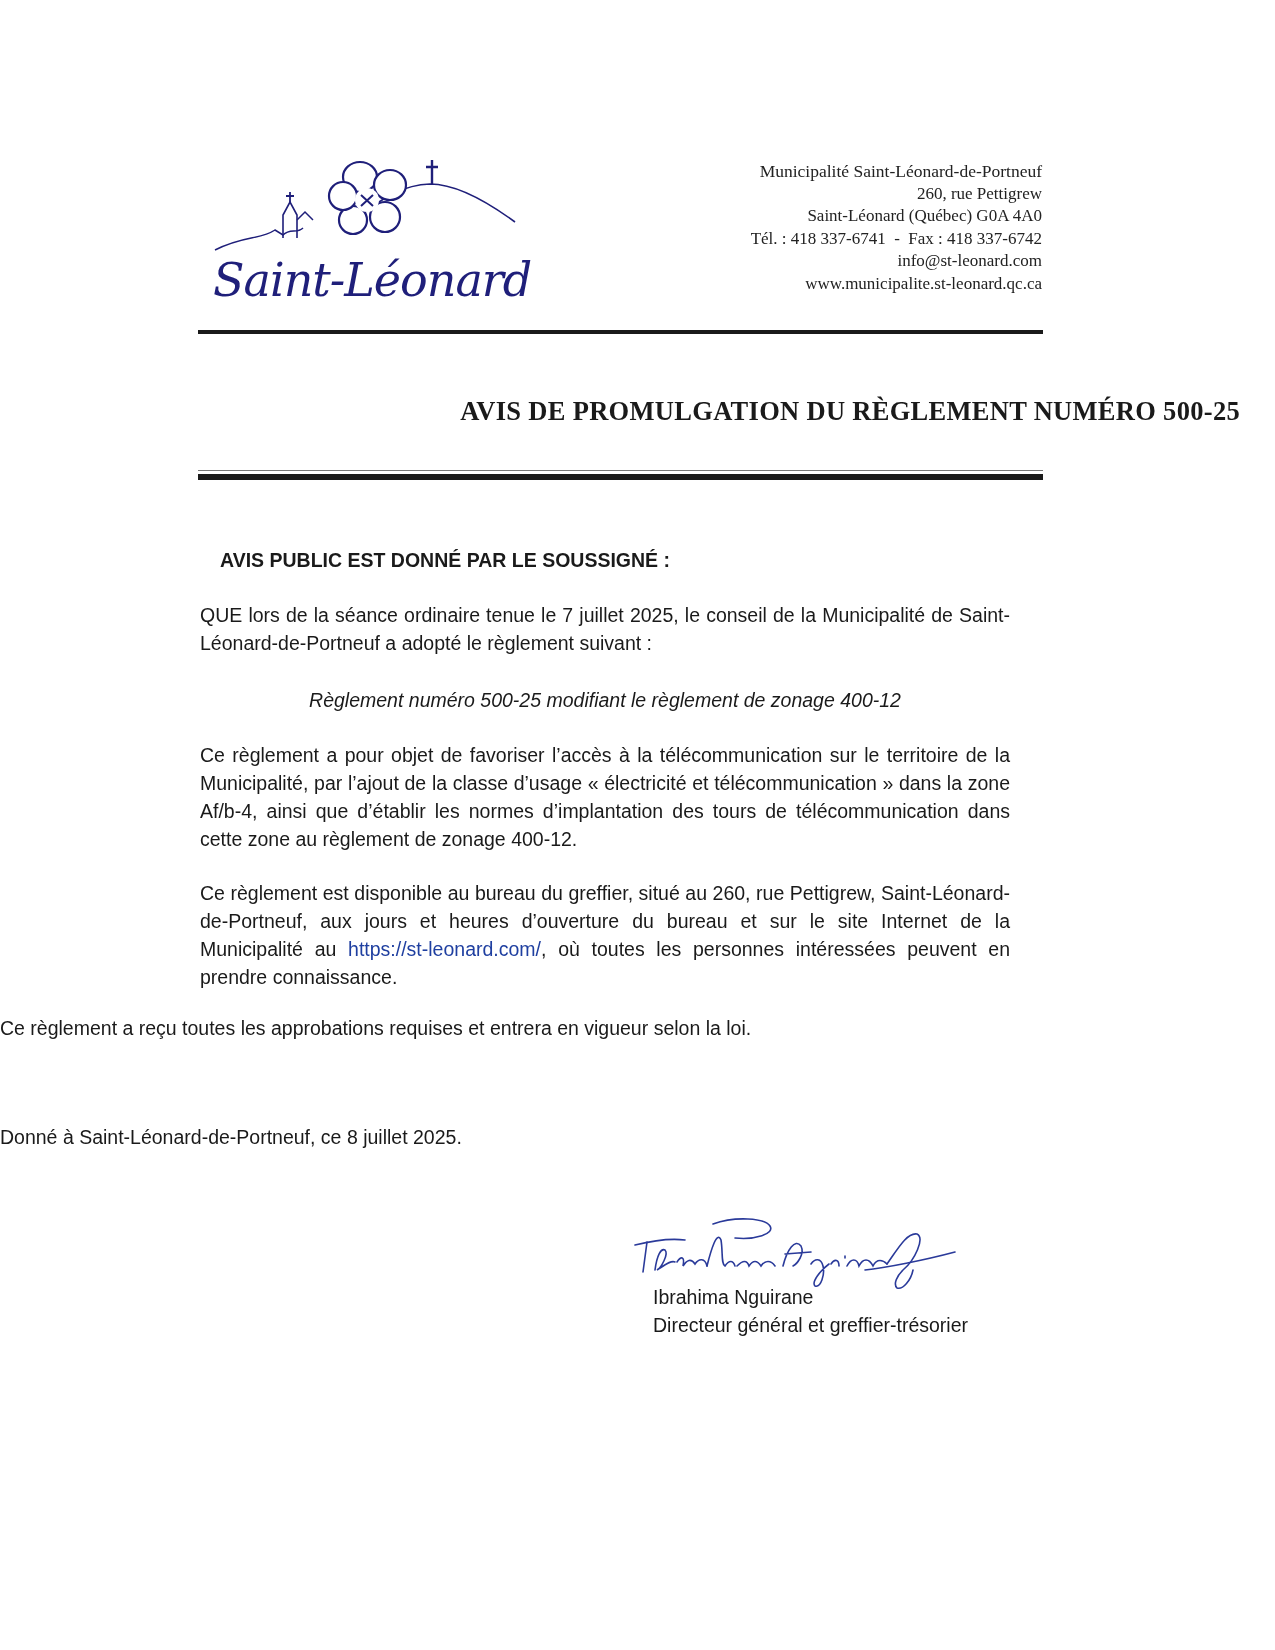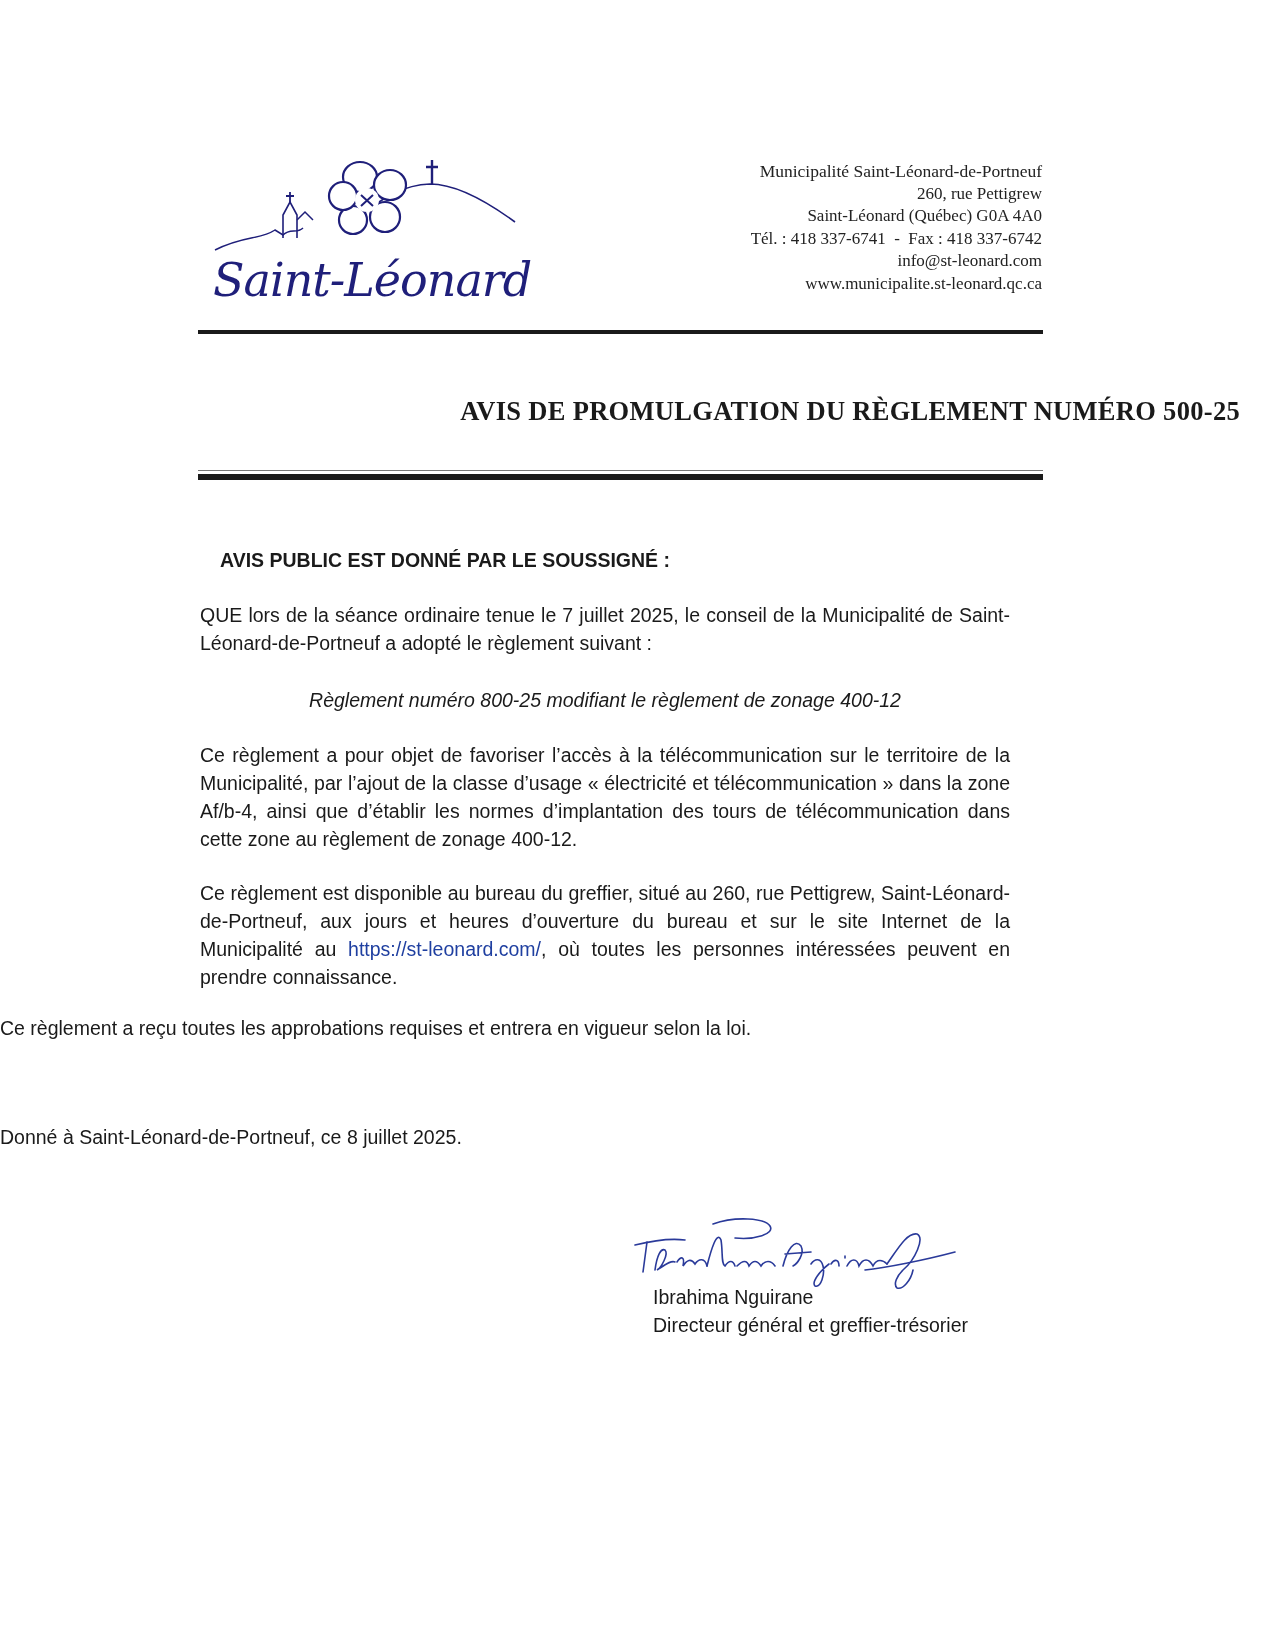--- a/index.html
+++ b/index.html
@@ -78,21 +78,21 @@
 
 <div id="title" class="abs">AVIS DE PROMULGATION DU RÈGLEMENT NUMÉRO 500-25</div>
 
 <div class="abs rule2a"></div>
 <div class="abs rule2b"></div>
 
 <div id="heading" class="abs sans">AVIS PUBLIC EST DONNÉ PAR LE SOUSSIGNÉ :</div>
 
 <div id="p1" class="abs sans para">QUE lors de la séance ordinaire tenue le 7 juillet 2025, le conseil de la Municipalité de Saint-Léonard-de-Portneuf a adopté le règlement suivant :</div>
 
-<div id="reg" class="abs sans">Règlement numéro 800-25 modifiant le règlement de zonage 400-12</div>
+<div id="reg" class="abs sans">Règlement numéro 500-25 modifiant le règlement de zonage 400-12</div>
 
 <div id="p2" class="abs sans para">Ce règlement a pour objet de favoriser l’accès à la télécommunication sur le territoire de la Municipalité, par l’ajout de la classe d’usage « électricité et télécommunication » dans la zone Af/b-4, ainsi que d’établir les normes d’implantation des tours de télécommunication dans cette zone au règlement de zonage 400-12.</div>
 
 <div id="p3" class="abs sans para">
   <span>Ce règlement est disponible au bureau du greffier, situé au 260, rue Pettigrew, Saint-Léonard-de-Portneuf, aux jours et heures d’ouverture du bureau et sur le site Internet de la Municipalité au </span><span class="link">https://st-leonard.com/</span><span>, où toutes les personnes intéressées peuvent en prendre connaissance.</span>
 </div>
 
 <div id="p4" class="abs sans">Ce règlement a reçu toutes les approbations requises et entrera en vigueur selon la loi.</div>
 
 <div id="p5" class="abs sans">Donné à Saint-Léonard-de-Portneuf, ce 8 juillet 2025.</div>

